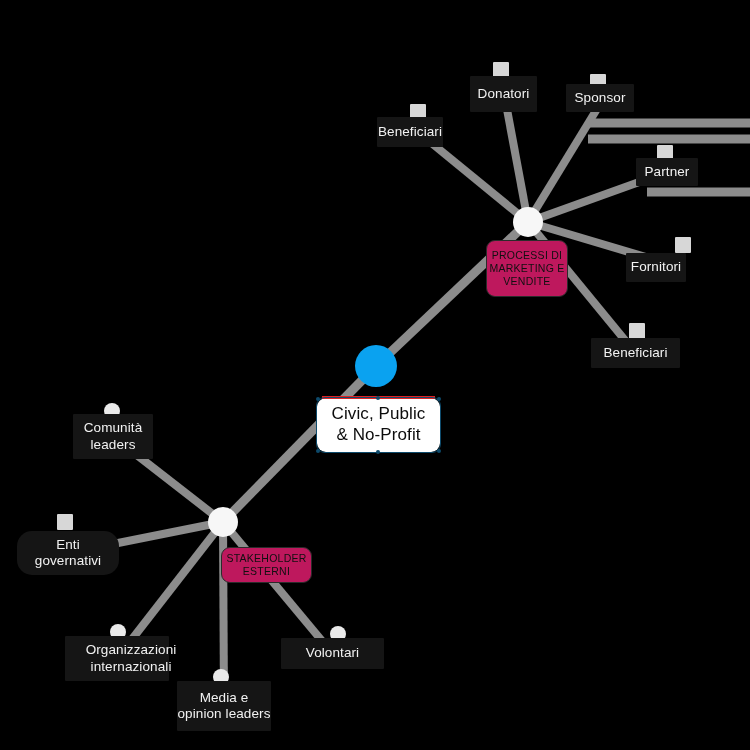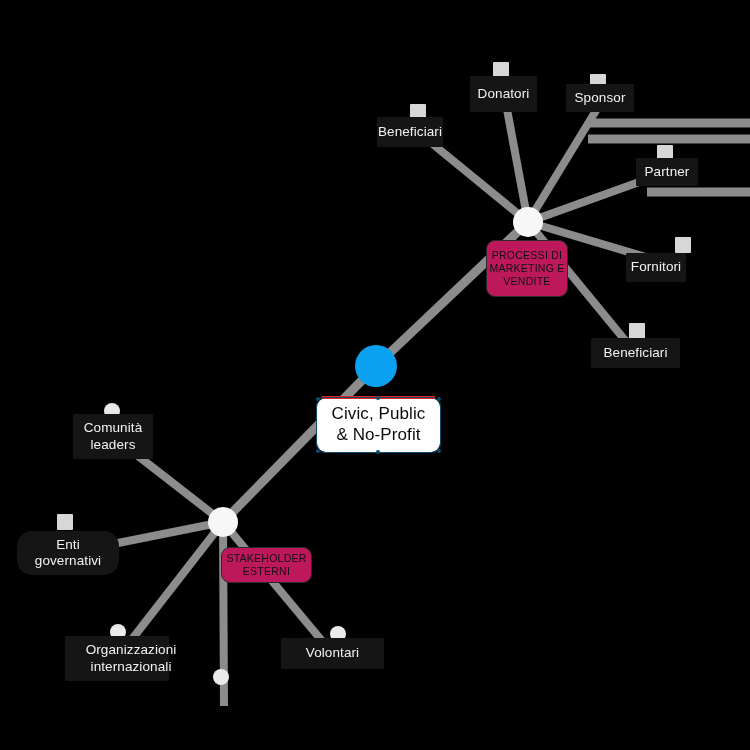--- a/index.html
+++ b/index.html
@@ -166,17 +166,19 @@
 
   <div class="handle" style="left:57px; top:514px;"></div>
   <div class="node dark" style="left:17px; top:531px; width:102px; height:44px;border-radius:15px;">Enti
 governativi</div>
 
   <div class="handle round" style="left:110px; top:624px;"></div>
   <div class="node dark" style="left:65px; top:636px; width:104px; height:45px;padding-left:28px;">Organizzazioni
 internazionali</div>
 
   <div class="handle round" style="left:213px; top:669px;"></div>
+  <div class="node dark" style="left:177px; top:681px; width:94px; height:50px;">Media e
+opinion leaders</div>
 
   <div class="handle round" style="left:330px; top:626px;"></div>
   <div class="node dark" style="left:281px; top:638px; width:103px; height:31px;text-align:right;">Volontari</div>
 
 </div>
 
 </body></html>

